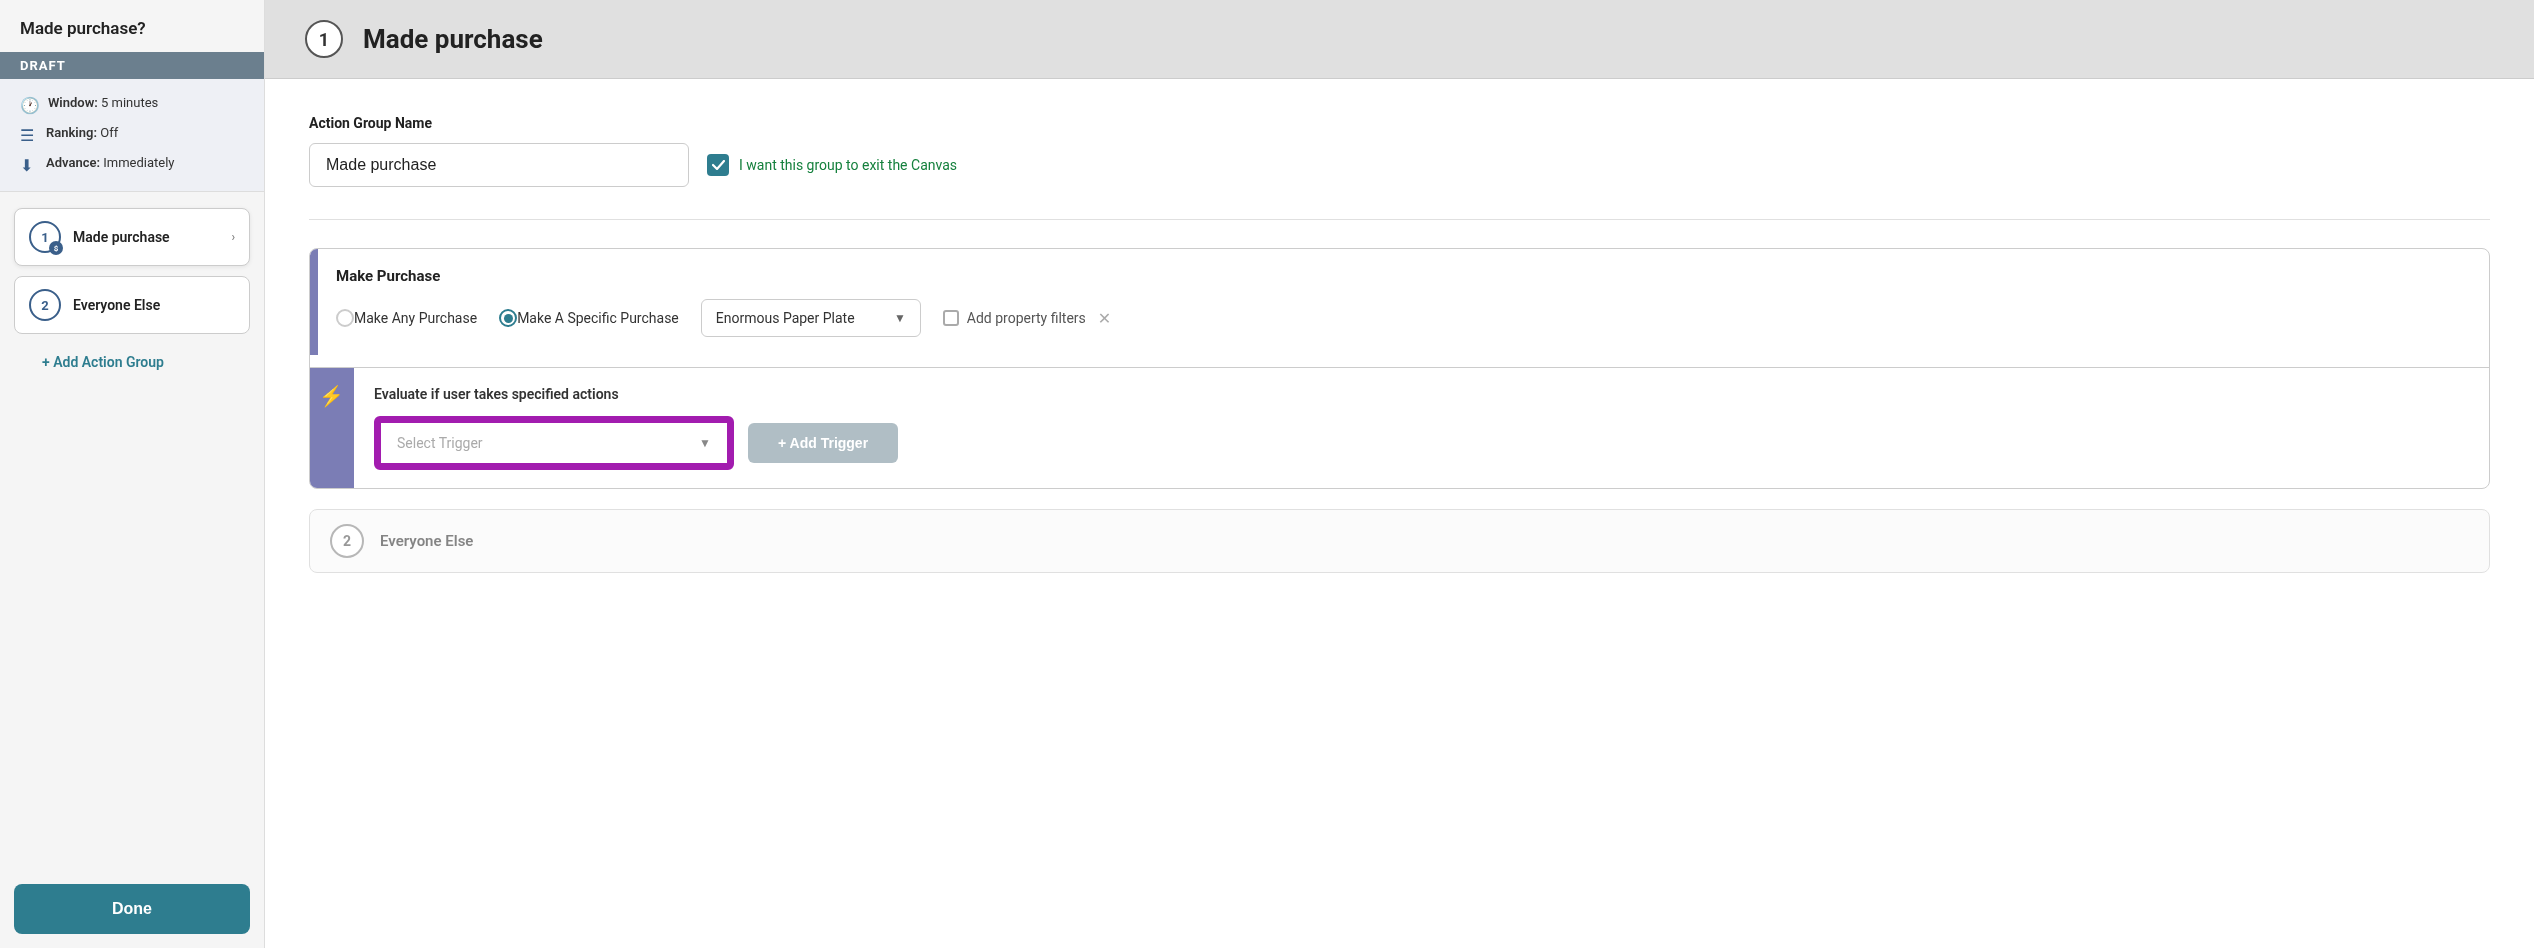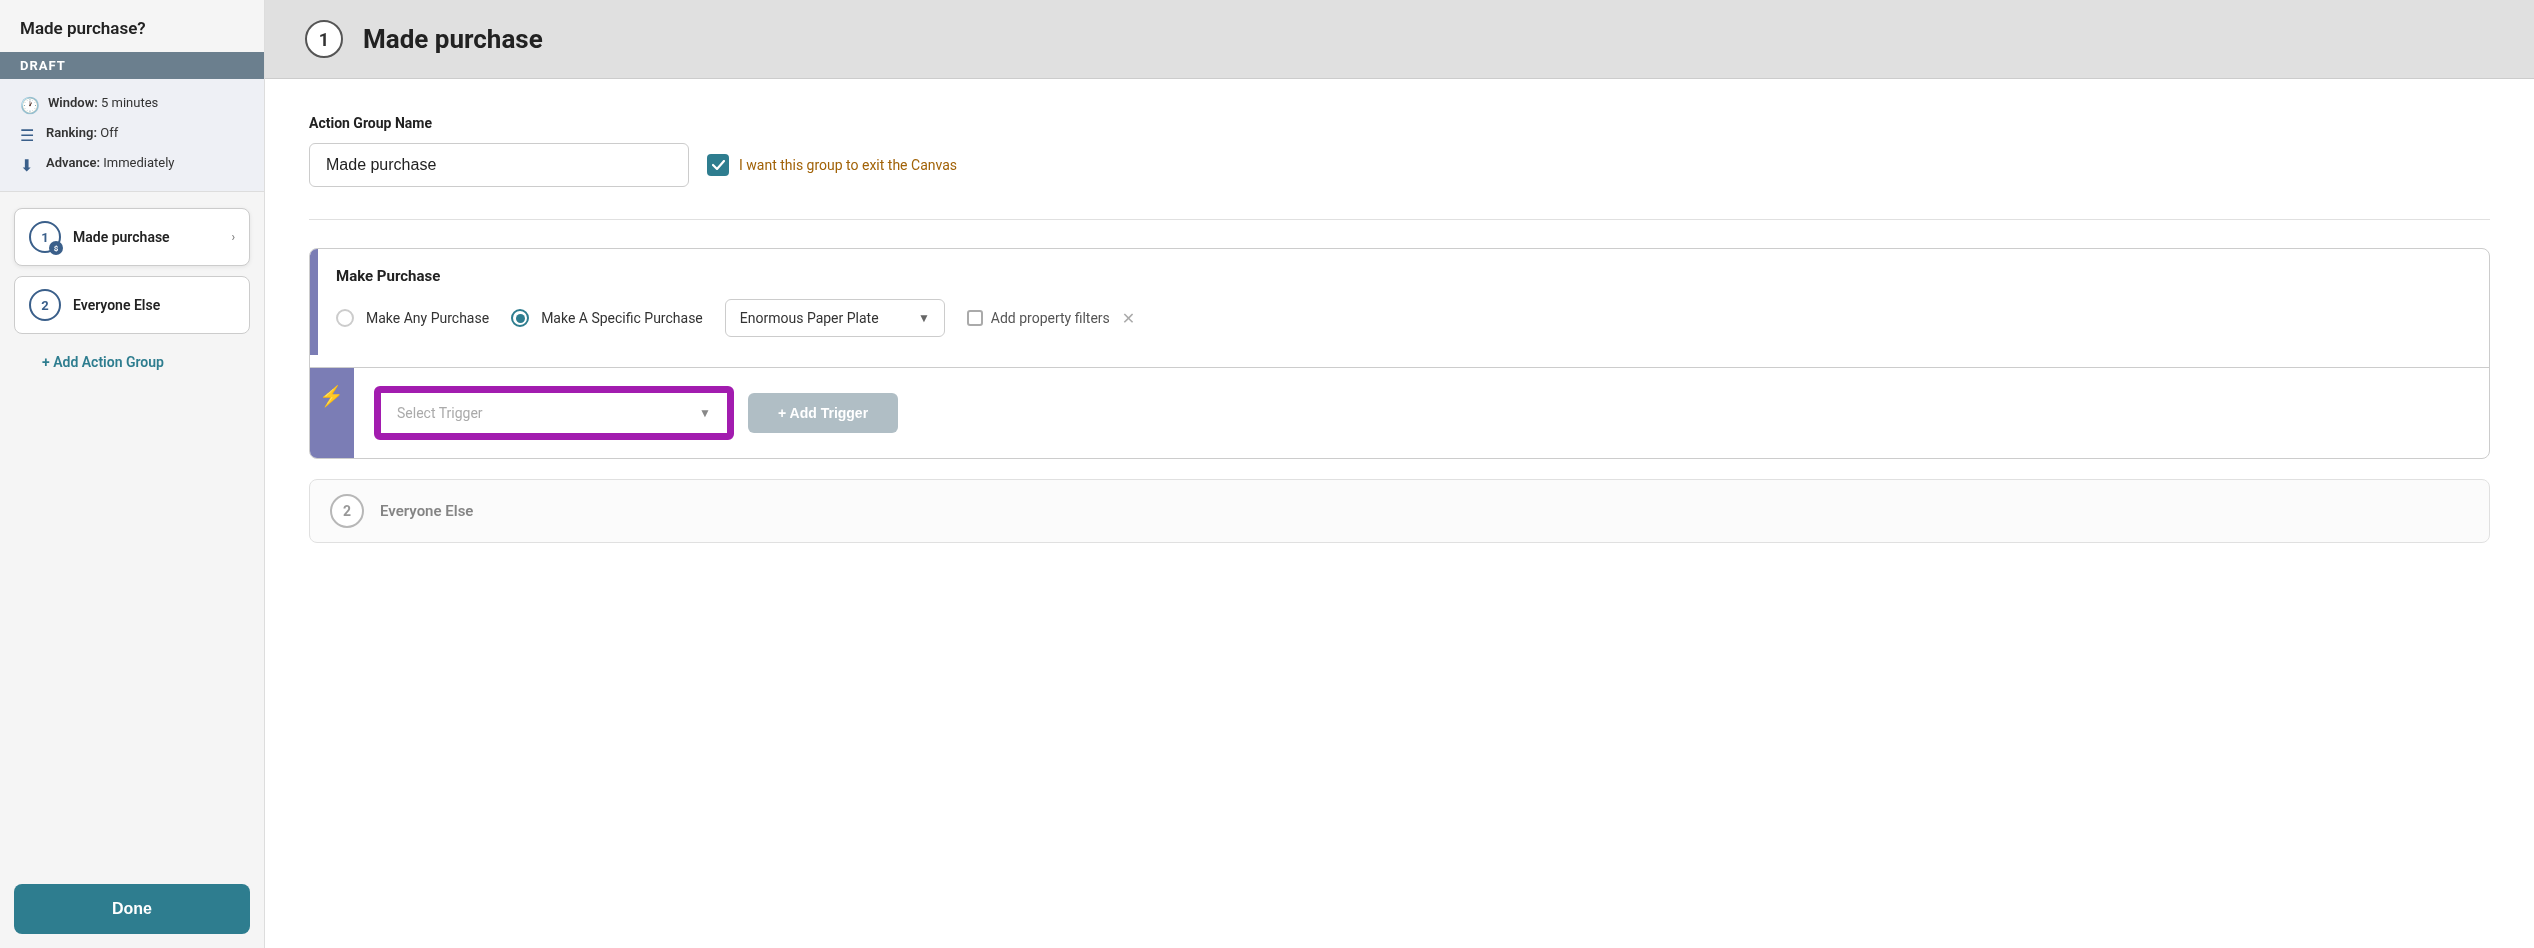--- a/index.html
+++ b/index.html
@@ -227,21 +227,21 @@
       font-size: 16px;
       color: #222;
       outline: none;
     }
 
     .checkbox-label {
       display: flex;
       align-items: center;
       gap: 10px;
       font-size: 14px;
-      color: #a16207;
+      color: #15803d;
       cursor: pointer;
     }
 
     .checkbox-box {
       width: 22px;
       height: 22px;
       background: #2e7d8f;
       border-radius: 4px;
       display: flex;
       align-items: center;
@@ -267,21 +267,21 @@
     .radio-row {
       display: flex;
       align-items: center;
       gap: 22px;
       flex-wrap: wrap;
     }
 
     .radio-option {
       display: flex;
       align-items: center;
-      gap: 12px;
+      gap: 0;
       font-size: 14px;
       color: #333;
       cursor: pointer;
     }
 
     .radio-circle {
       width: 18px;
       height: 18px;
       border-radius: 50%;
       border: 2px solid #ccc;
@@ -578,20 +578,21 @@
           </div>
         </div>
       </div>
 
       <div class="trigger-card" style="border-radius:0; border-left:none; border-right:none; border-bottom:none;">
         <div class="trigger-card-inner">
           <div class="trigger-accent">
             <span class="lightning-icon">⚡</span>
           </div>
           <div class="trigger-body">
+            <div class="trigger-title">Evaluate if user takes specified actions</div>
             <div class="trigger-controls">
               <div class="trigger-select">
                 <span style="color:#aaa;">Select Trigger</span>
                 <span style="color:#888; font-size:12px;">▼</span>
               </div>
               <button class="add-trigger-btn">+ Add Trigger</button>
             </div>
           </div>
         </div>
       </div>

